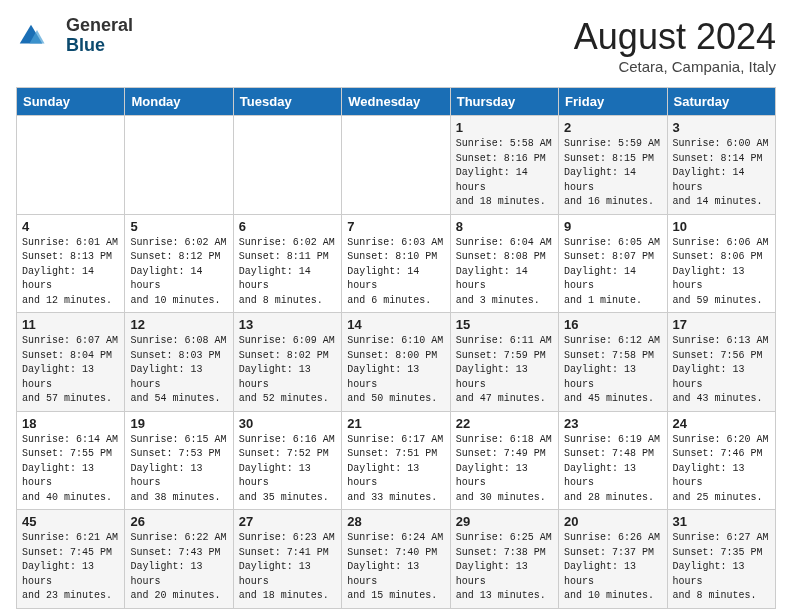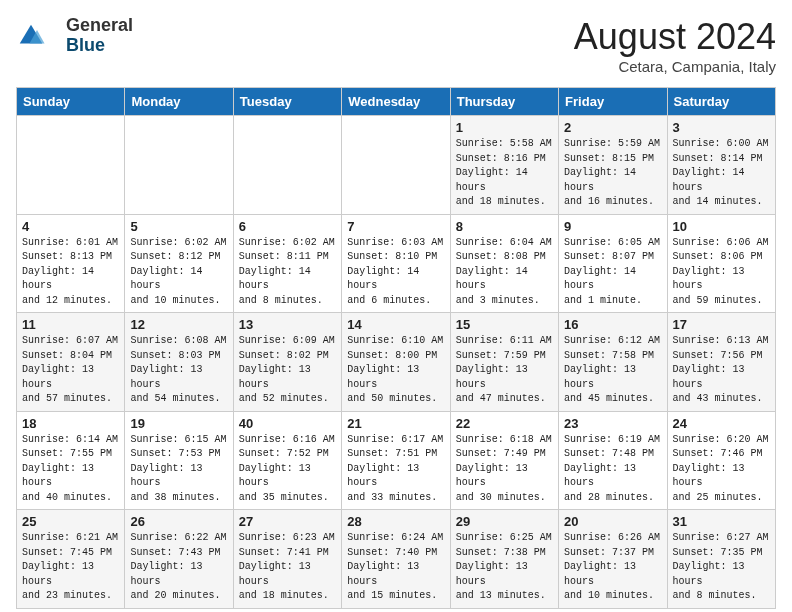--- a/index.html
+++ b/index.html
@@ -208,21 +208,21 @@
       <tr>
         <td>
           <span class="day-number">18</span>
           <div class="cell-text">Sunrise: 6:14 AM<br>Sunset: 7:55 PM<br>Daylight: 13 hours<br>and 40 minutes.</div>
         </td>
         <td>
           <span class="day-number">19</span>
           <div class="cell-text">Sunrise: 6:15 AM<br>Sunset: 7:53 PM<br>Daylight: 13 hours<br>and 38 minutes.</div>
         </td>
         <td>
-          <span class="day-number">40</span>
+          <span class="day-number">30</span>
           <div class="cell-text">Sunrise: 6:16 AM<br>Sunset: 7:52 PM<br>Daylight: 13 hours<br>and 35 minutes.</div>
         </td>
         <td>
           <span class="day-number">21</span>
           <div class="cell-text">Sunrise: 6:17 AM<br>Sunset: 7:51 PM<br>Daylight: 13 hours<br>and 33 minutes.</div>
         </td>
         <td>
           <span class="day-number">22</span>
           <div class="cell-text">Sunrise: 6:18 AM<br>Sunset: 7:49 PM<br>Daylight: 13 hours<br>and 30 minutes.</div>
         </td>
@@ -230,21 +230,21 @@
           <span class="day-number">23</span>
           <div class="cell-text">Sunrise: 6:19 AM<br>Sunset: 7:48 PM<br>Daylight: 13 hours<br>and 28 minutes.</div>
         </td>
         <td>
           <span class="day-number">24</span>
           <div class="cell-text">Sunrise: 6:20 AM<br>Sunset: 7:46 PM<br>Daylight: 13 hours<br>and 25 minutes.</div>
         </td>
       </tr>
       <tr>
         <td>
-          <span class="day-number">25</span>
+          <span class="day-number">45</span>
           <div class="cell-text">Sunrise: 6:21 AM<br>Sunset: 7:45 PM<br>Daylight: 13 hours<br>and 23 minutes.</div>
         </td>
         <td>
           <span class="day-number">26</span>
           <div class="cell-text">Sunrise: 6:22 AM<br>Sunset: 7:43 PM<br>Daylight: 13 hours<br>and 20 minutes.</div>
         </td>
         <td>
           <span class="day-number">27</span>
           <div class="cell-text">Sunrise: 6:23 AM<br>Sunset: 7:41 PM<br>Daylight: 13 hours<br>and 18 minutes.</div>
         </td>

